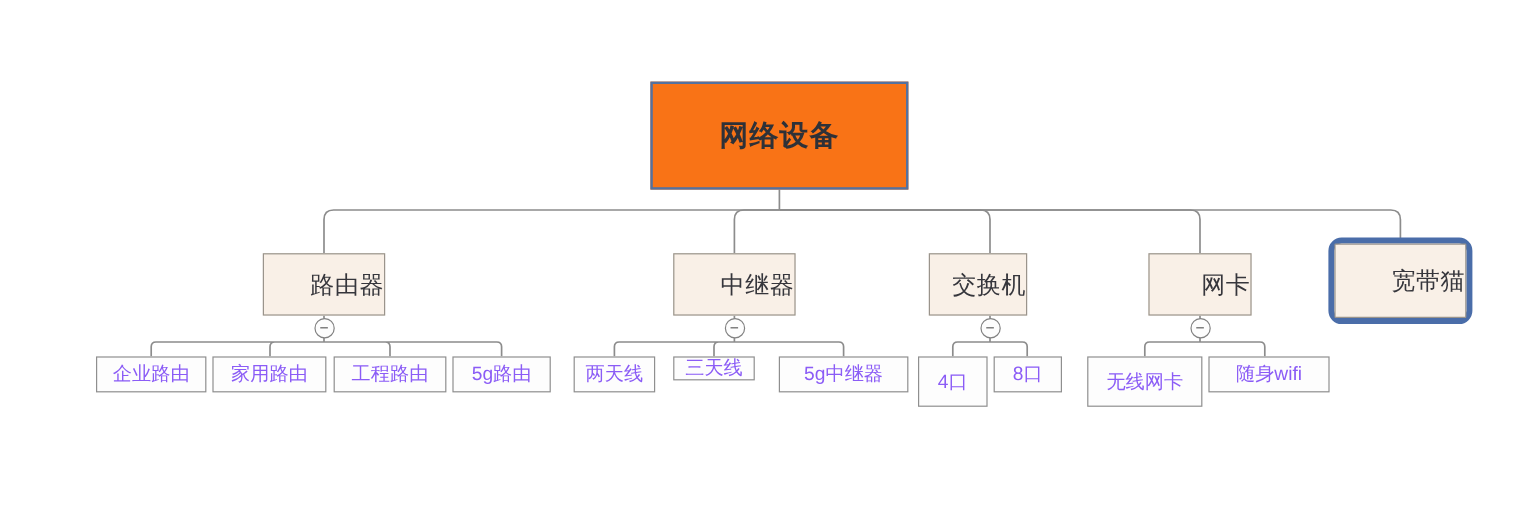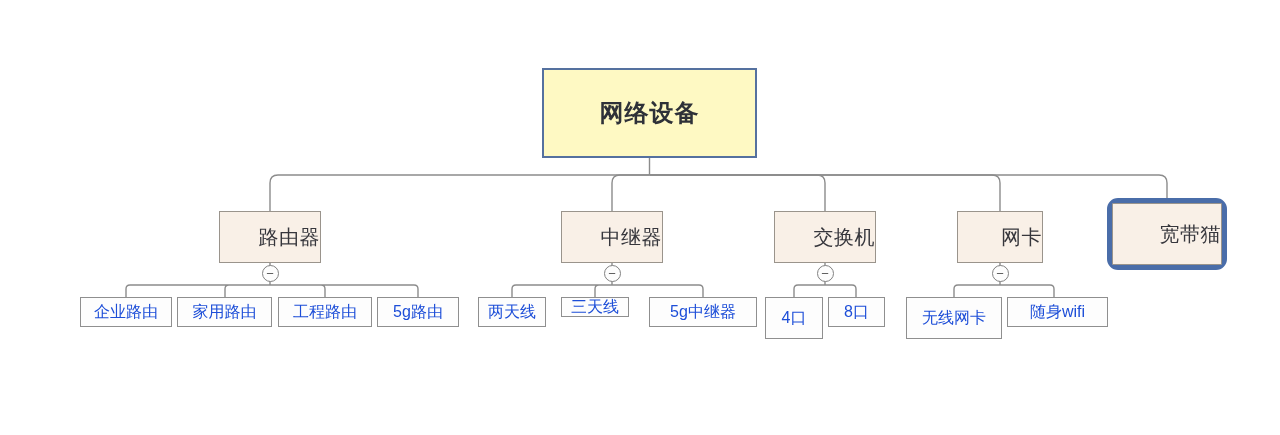--- a/index.html
+++ b/index.html
@@ -24,21 +24,21 @@
     box-sizing: border-box;
     display: flex;
     align-items: center;
     justify-content: center;
     z-index: 1;
     white-space: nowrap;
     cursor: default;
   }
 
   .root {
-    background: #fef9c3;
+    background: #f97316;
     border: 2px solid #55719f;
     font-size: 24px;
     font-weight: bold;
     color: #2e3138;
     letter-spacing: 1px;
     font-family: Liberation Mono, monospace;
   }
 
   .branch {
     background: #f9f0e7;
@@ -46,21 +46,21 @@
     font-size: 20px;
     color: #36363c;
     letter-spacing: 0.5px;
     justify-content: flex-end;
   }
 
   .leaf {
     background: #fdfdfd;
     border: 1.5px solid #8f8f8f;
     font-size: 16px;
-    color: #1d4ed8;
+    color: #8b5cf6;
   }
 
   .ring {
     position: absolute;
     box-sizing: border-box;
     border: 5px solid #4a6da9;
     border-radius: 11px;
     padding: 0;
     background: #ffffff;
     z-index: 1;
@@ -135,21 +135,21 @@
   <div class="node root" style="left:542px;top:68px;width:215px;height:90px">
     <span>网络设备</span>
   </div>
 
   <div class="node branch" style="left:219px;top:211px;width:102px;height:52px">
     <span>路由器</span>
   </div>
   <div class="node branch" style="left:561px;top:211px;width:102px;height:52px">
     <span>中继器</span>
   </div>
-  <div class="node branch" style="left:774px;top:211px;width:102px;height:52px">
+  <div class="node branch" style="left:774px;top:211px;width:82px;height:52px">
     <span>交换机</span>
   </div>
   <div class="node branch" style="left:957px;top:211px;width:86px;height:52px">
     <span>网卡</span>
   </div>
 
   <div class="ring" style="left:1107px;top:198px;width:120px;height:72px">
     <div class="node branch">
       <span>宽带猫</span>
     </div>

